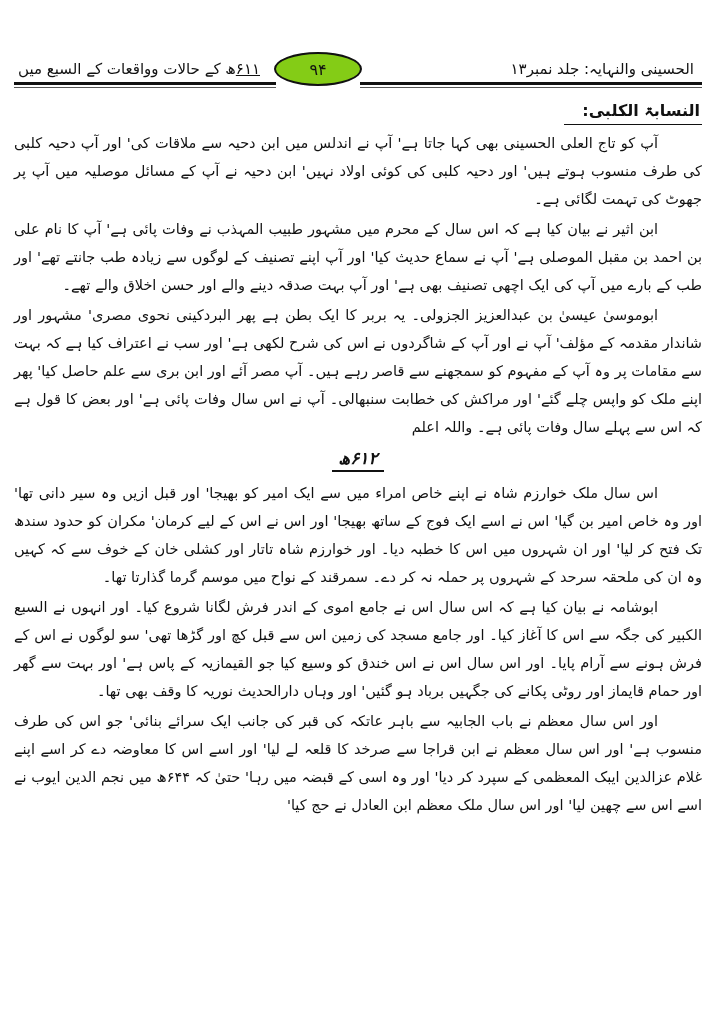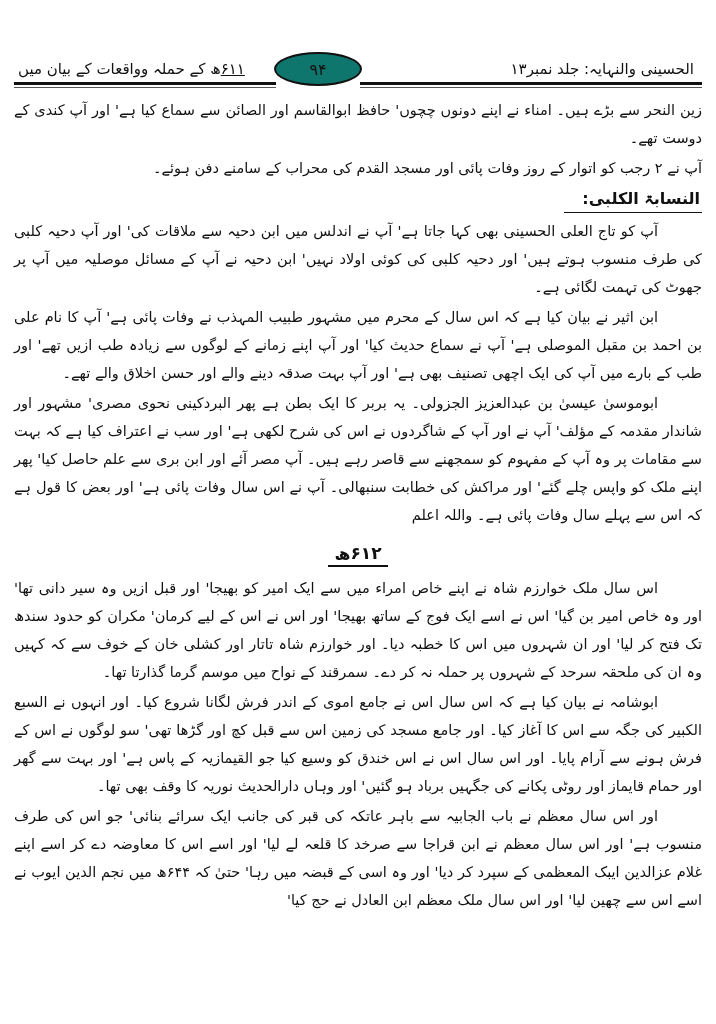--- a/index.html
+++ b/index.html
@@ -56,21 +56,21 @@
       top: 0px;
       width: 88px;
       height: 34px;
       border: 2px solid #111;
       border-radius: 50%;
       box-sizing: border-box;
       display: flex;
       align-items: center;
       justify-content: center;
       font-size: 16px;
-      background: #0f766e;
+      background: #84cc16;
       z-index: 2;
     }
     .header-rule {
       position: absolute;
       top: 30px;
       height: 3px;
       background: #111;
     }
     .header-rule.left { left: 0; width: 262px; }
     .header-rule.right { left: 346px; right: 0; }
@@ -108,21 +108,22 @@
       border-bottom: 1.5px solid #111;
       padding: 0 2px 0 18px;
       margin: 2px 0 4px 0;
       line-height: 26px;
     }
     .heading-row {
       text-align: right;
     }
     .year-heading-row {
       text-align: center;
-      margin: 11px 0 6px 0;
+      margin: 4px 0 6px 0;
+      font-style: italic;
     }
     .year-heading {
       display: inline-block;
       font-weight: bold;
       font-size: 17px;
       border-bottom: 2px solid #111;
       padding: 0 6px;
       line-height: 24px;
     }
   </style>
@@ -130,42 +131,38 @@
 <body>
 
 <div class="page">
 
   <div class="header">
     <div class="header-right">الحسینی والنہایہ: جلد نمبر۱۳</div>
     <div class="page-number-oval">
       <span>۹۴</span>
     </div>
     <div class="header-left">
-      <span class="year-underline">۶۱۱</span><span>ھ کے حملہ وواقعات کے بیان میں</span>
+      <span class="year-underline">۶۱۱</span><span>ھ کے حالات وواقعات کے السبع میں</span>
     </div>
     <div class="header-rule left"></div>
     <div class="header-rule right"></div>
     <div class="header-rule-thin left"></div>
     <div class="header-rule-thin right"></div>
   </div>
 
   <div class="content">
 
-    <section>
-      <p class="para">زین النحر سے بڑے ہیں۔ امناء نے اپنے دونوں چچوں' حافظ ابوالقاسم اور الصائن سے سماع کیا ہے' اور آپ کندی کے دوست تھے۔</p>
-      <p class="para">آپ نے ۲ رجب کو اتوار کے روز وفات پائی اور مسجد القدم کی محراب کے سامنے دفن ہوئے۔</p>
-    </section>
 
     <section>
       <div class="heading-row"><span class="heading">النسابۃ الکلبی:</span></div>
       <p class="para indent">آپ کو تاج العلی الحسینی بھی کہا جاتا ہے' آپ نے اندلس میں ابن دحیہ سے ملاقات کی' اور آپ دحیہ کلبی کی طرف منسوب ہوتے ہیں' اور دحیہ کلبی کی کوئی اولاد نہیں' ابن دحیہ نے آپ کے مسائل موصلیہ میں آپ پر جھوٹ کی تہمت لگائی ہے۔</p>
     </section>
 
     <section>
-      <p class="para indent">ابن اثیر نے بیان کیا ہے کہ اس سال کے محرم میں مشہور طبیب المہذب نے وفات پائی ہے' آپ کا نام علی بن احمد بن مقبل الموصلی ہے' آپ نے سماع حدیث کیا' اور آپ اپنے زمانے کے لوگوں سے زیادہ طب ازیں تھے' اور طب کے بارے میں آپ کی ایک اچھی تصنیف بھی ہے' اور آپ بہت صدقہ دینے والے اور حسن اخلاق والے تھے۔</p>
+      <p class="para indent">ابن اثیر نے بیان کیا ہے کہ اس سال کے محرم میں مشہور طبیب المہذب نے وفات پائی ہے' آپ کا نام علی بن احمد بن مقبل الموصلی ہے' آپ نے سماع حدیث کیا' اور آپ اپنے تصنیف کے لوگوں سے زیادہ طب جانتے تھے' اور طب کے بارے میں آپ کی ایک اچھی تصنیف بھی ہے' اور آپ بہت صدقہ دینے والے اور حسن اخلاق والے تھے۔</p>
     </section>
 
     <section>
       <p class="para indent">ابوموسیٰ عیسیٰ بن عبدالعزیز الجزولی۔ یہ بربر کا ایک بطن ہے پھر البردکینی نحوی مصری' مشہور اور شاندار مقدمہ کے مؤلف' آپ نے اور آپ کے شاگردوں نے اس کی شرح لکھی ہے' اور سب نے اعتراف کیا ہے کہ بہت سے مقامات پر وہ آپ کے مفہوم کو سمجھنے سے قاصر رہے ہیں۔ آپ مصر آئے اور ابن بری سے علم حاصل کیا' پھر اپنے ملک کو واپس چلے گئے' اور مراکش کی خطابت سنبھالی۔ آپ نے اس سال وفات پائی ہے' اور بعض کا قول ہے کہ اس سے پہلے سال وفات پائی ہے۔ واللہ اعلم</p>
     </section>
 
     <section>
       <div class="year-heading-row"><span class="year-heading">۶۱۲ھ</span></div>
       <p class="para indent">اس سال ملک خوارزم شاہ نے اپنے خاص امراء میں سے ایک امیر کو بھیجا' اور قبل ازیں وہ سیر دانی تھا' اور وہ خاص امیر بن گیا' اس نے اسے ایک فوج کے ساتھ بھیجا' اور اس نے اس کے لیے کرمان' مکران کو حدود سندھ تک فتح کر لیا' اور ان شہروں میں اس کا خطبہ دیا۔ اور خوارزم شاہ تاتار اور کشلی خان کے خوف سے کہ کہیں وہ ان کی ملحقہ سرحد کے شہروں پر حملہ نہ کر دے۔ سمرقند کے نواح میں موسم گرما گذارتا تھا۔</p>
       <p class="para indent">ابوشامہ نے بیان کیا ہے کہ اس سال اس نے جامع اموی کے اندر فرش لگانا شروع کیا۔ اور انہوں نے السبع الکبیر کی جگہ سے اس کا آغاز کیا۔ اور جامع مسجد کی زمین اس سے قبل کچ اور گڑھا تھی' سو لوگوں نے اس کے فرش ہونے سے آرام پایا۔ اور اس سال اس نے اس خندق کو وسیع کیا جو القیمازیہ کے پاس ہے' اور بہت سے گھر اور حمام قایماز اور روٹی پکانے کی جگہیں برباد ہو گئیں' اور وہاں دارالحدیث نوریہ کا وقف بھی تھا۔</p>

